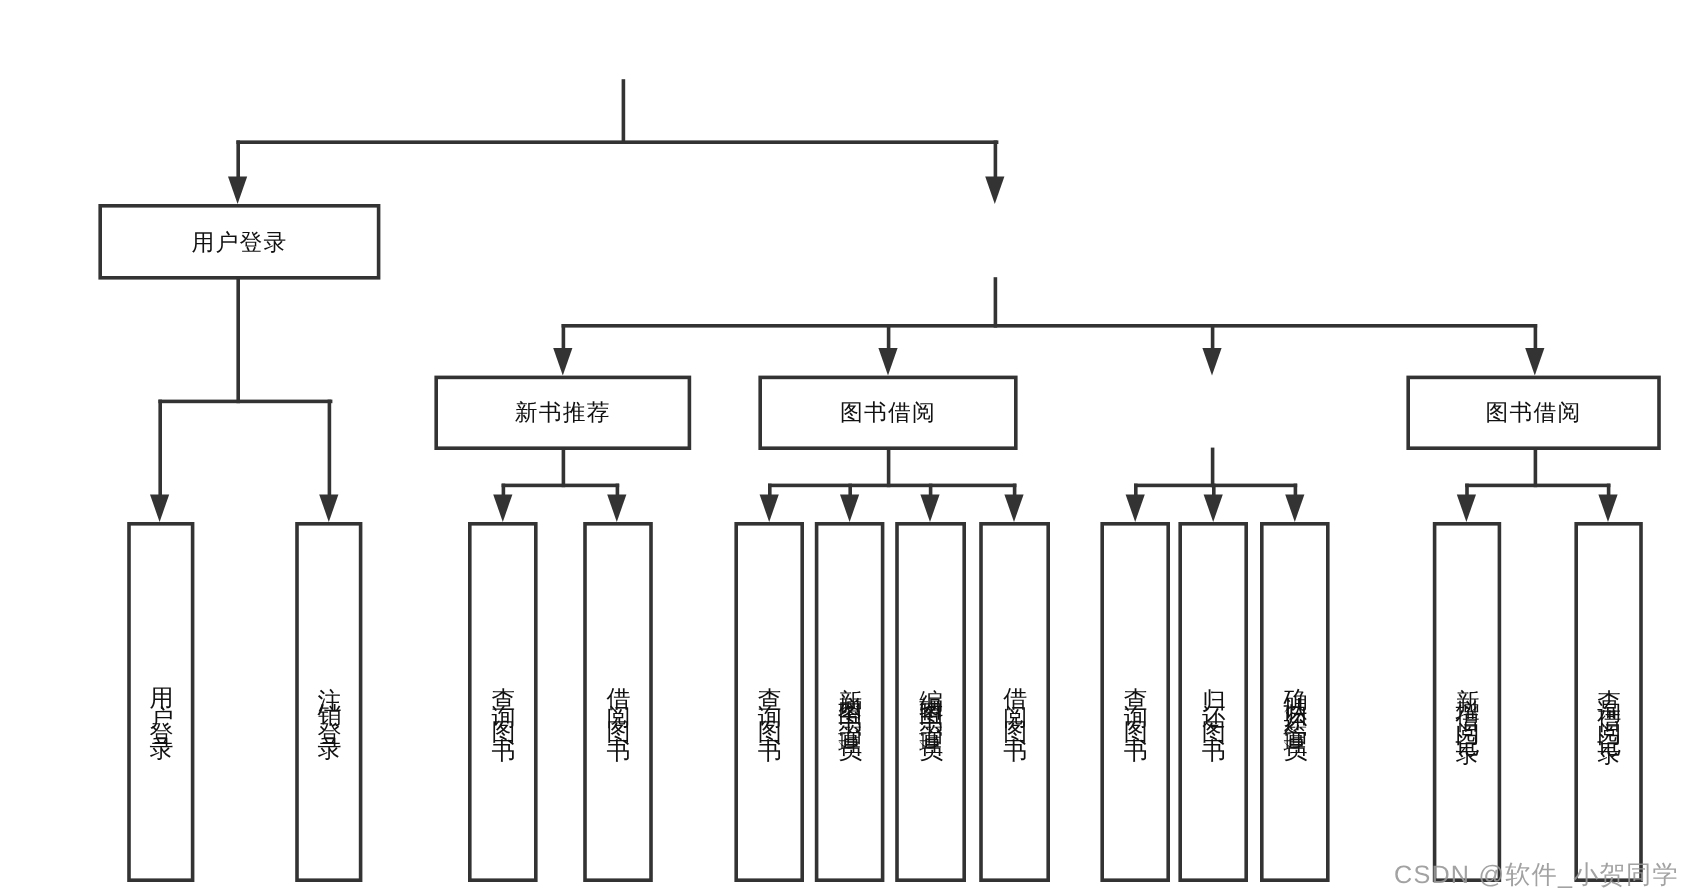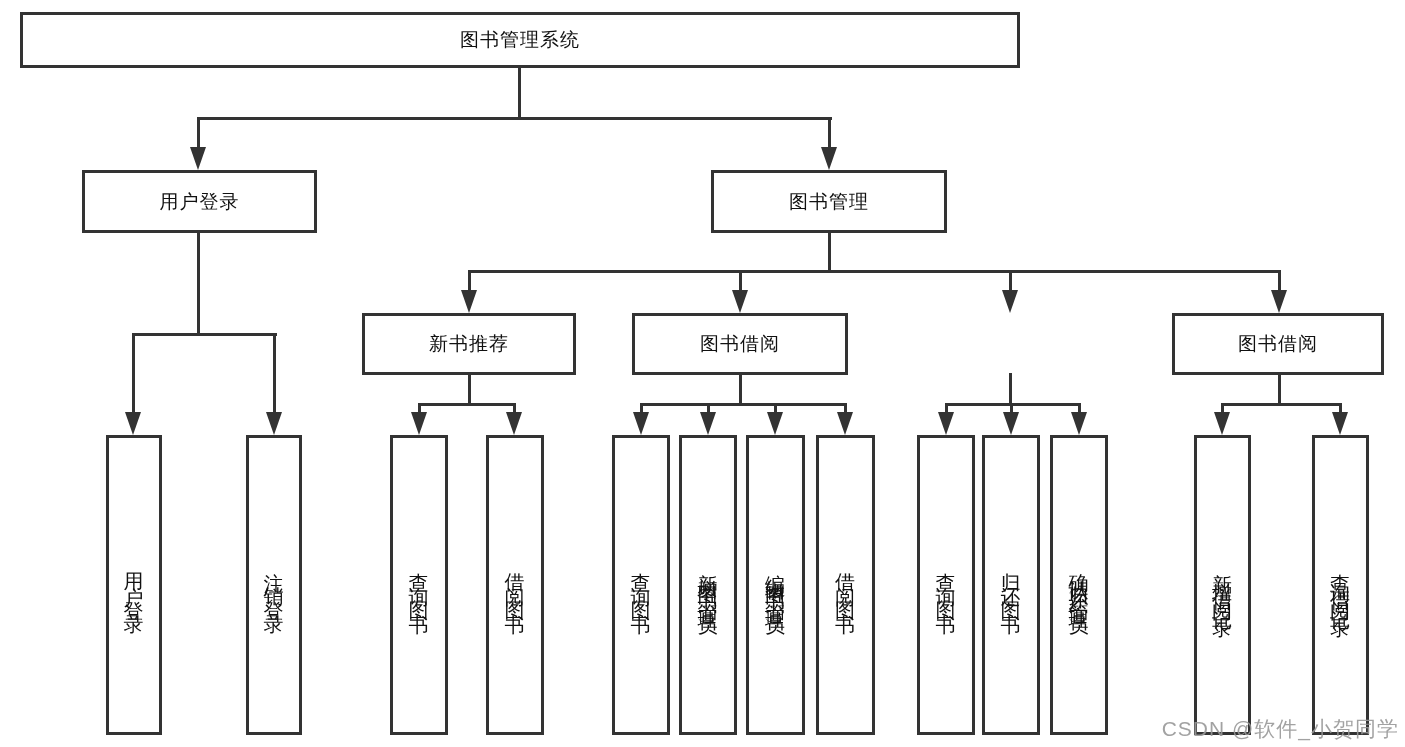--- a/index.html
+++ b/index.html
@@ -26,36 +26,30 @@
   .watermark{
     position:absolute;right:6px;bottom:4px;font-size:21px;
     color:rgba(152,152,152,0.9);letter-spacing:1px;white-space:nowrap;margin-left:43px;
   }
 </style>
 </head>
 <body>
 
 <div id="stage">
 
-  <div class="box h-box" style="left:20px;top:12px;width:1000px;height:56px">
-    <span>图书管理系统</span>
-  </div>
 
   <div class="vline" style="left:518px;top:66px;height:53px"></div>
   <div class="hline" style="left:197px;top:117px;width:635px"></div>
   <div class="vline" style="left:197px;top:117px;height:33px"></div>
   <div class="arrow" style="left:190px;top:147px"></div>
   <div class="vline" style="left:828px;top:117px;height:33px"></div>
   <div class="arrow" style="left:821px;top:147px"></div>
 
   <div class="box h-box" style="left:82px;top:170px;width:235px;height:63px">
     <span>用户登录</span>
-  </div>
-  <div class="box h-box" style="left:711px;top:170px;width:236px;height:63px">
-    <span>图书管理</span>
   </div>
 
   <div class="vline" style="left:197px;top:231px;height:105px"></div>
   <div class="hline" style="left:132px;top:333px;width:145px"></div>
   <div class="vline" style="left:132px;top:333px;height:82px"></div>
   <div class="arrow" style="left:125px;top:412px"></div>
   <div class="vline" style="left:273px;top:333px;height:82px"></div>
   <div class="arrow" style="left:266px;top:412px"></div>
 
   <div class="vline" style="left:828px;top:231px;height:42px"></div>

